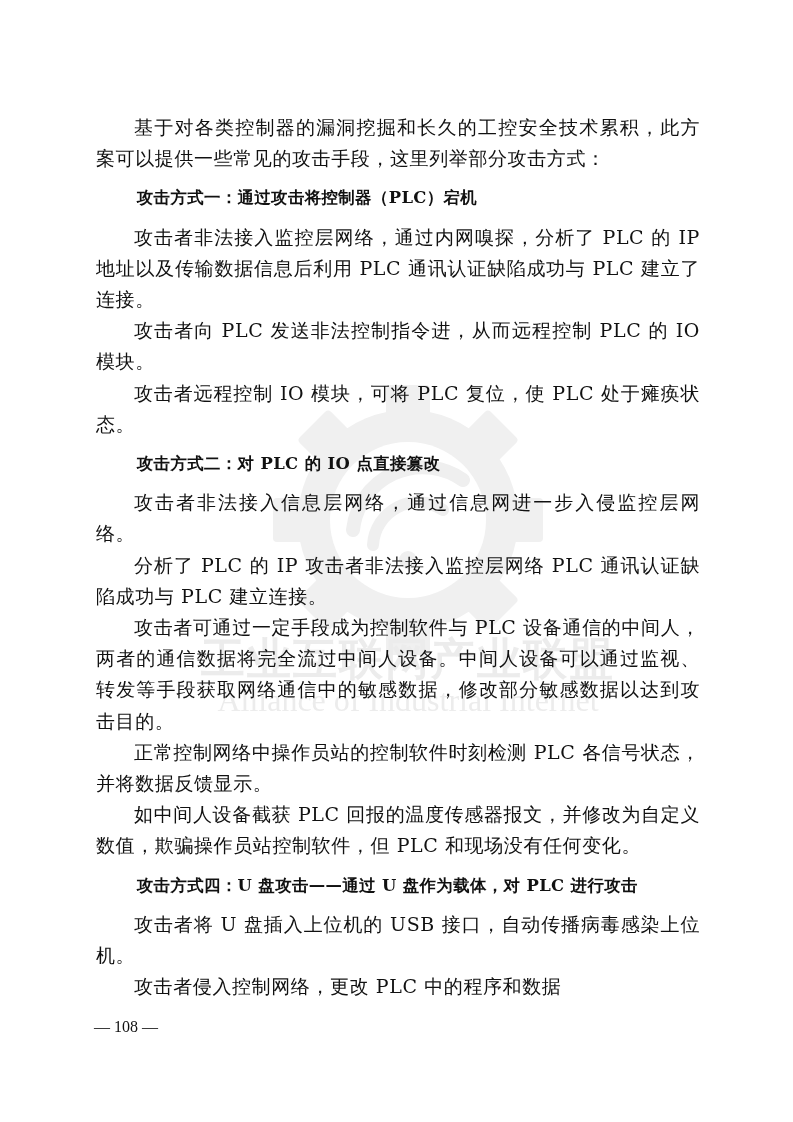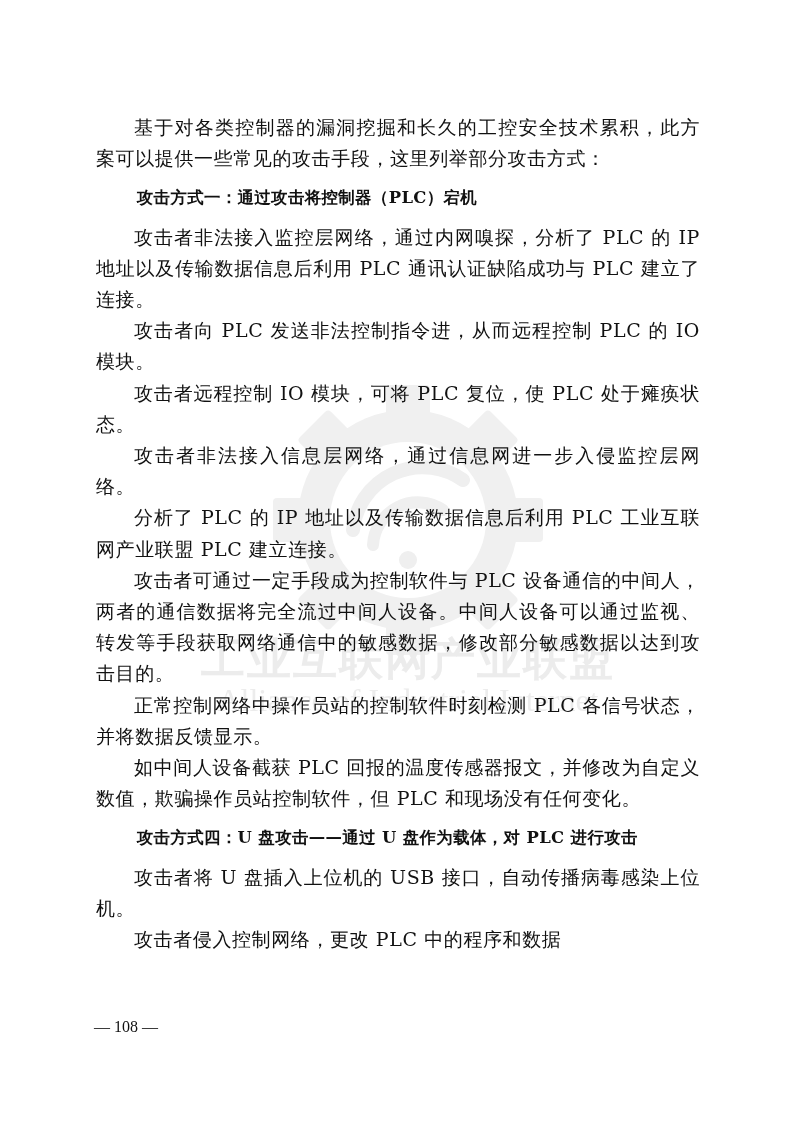--- a/index.html
+++ b/index.html
@@ -109,22 +109,23 @@
   <div class="wm-text-cn">工业互联网产业联盟</div>
   <div class="wm-text-en">Alliance of Industrial Internet</div>
 </div>
 
 <div class="content">
   <p class="p">基于对各类控制器的漏洞挖掘和长久的工控安全技术累积，此方案可以提供一些常见的攻击手段，这里列举部分攻击方式：</p>
   <p class="h">攻击方式一：通过攻击将控制器（PLC）宕机</p>
   <p class="p">攻击者非法接入监控层网络，通过内网嗅探，分析了 PLC 的 IP 地址以及传输数据信息后利用 PLC 通讯认证缺陷成功与 PLC 建立了连接。</p>
   <p class="p">攻击者向 PLC 发送非法控制指令进，从而远程控制 PLC 的 IO 模块。</p>
   <p class="p">攻击者远程控制 IO 模块，可将 PLC 复位，使 PLC 处于瘫痪状态。</p>
+  <p class="h">攻击方式二：对 PLC 的 IO 点直接篡改</p>
   <p class="p">攻击者非法接入信息层网络，通过信息网进一步入侵监控层网络。</p>
-  <p class="p">分析了 PLC 的 IP 地址以及传输数据信息后利用 PLC 工业互联网产业联盟 PLC 建立连接。</p>
+  <p class="p">分析了 PLC 的 IP 攻击者非法接入监控层网络 PLC 通讯认证缺陷成功与 PLC 建立连接。</p>
   <p class="p">攻击者可通过一定手段成为控制软件与 PLC 设备通信的中间人，两者的通信数据将完全流过中间人设备。中间人设备可以通过监视、转发等手段获取网络通信中的敏感数据，修改部分敏感数据以达到攻击目的。</p>
   <p class="p">正常控制网络中操作员站的控制软件时刻检测 PLC 各信号状态，并将数据反馈显示。</p>
   <p class="p">如中间人设备截获 PLC 回报的温度传感器报文，并修改为自定义数值，欺骗操作员站控制软件，但 PLC 和现场没有任何变化。</p>
   <p class="h">攻击方式四：U 盘攻击——通过 U 盘作为载体，对 PLC 进行攻击</p>
   <p class="p">攻击者将 U 盘插入上位机的 USB 接口，自动传播病毒感染上位机。</p>
   <p class="p">攻击者侵入控制网络，更改 PLC 中的程序和数据</p>
 </div>
 
 <div class="page-number">— 108 —</div>
 

